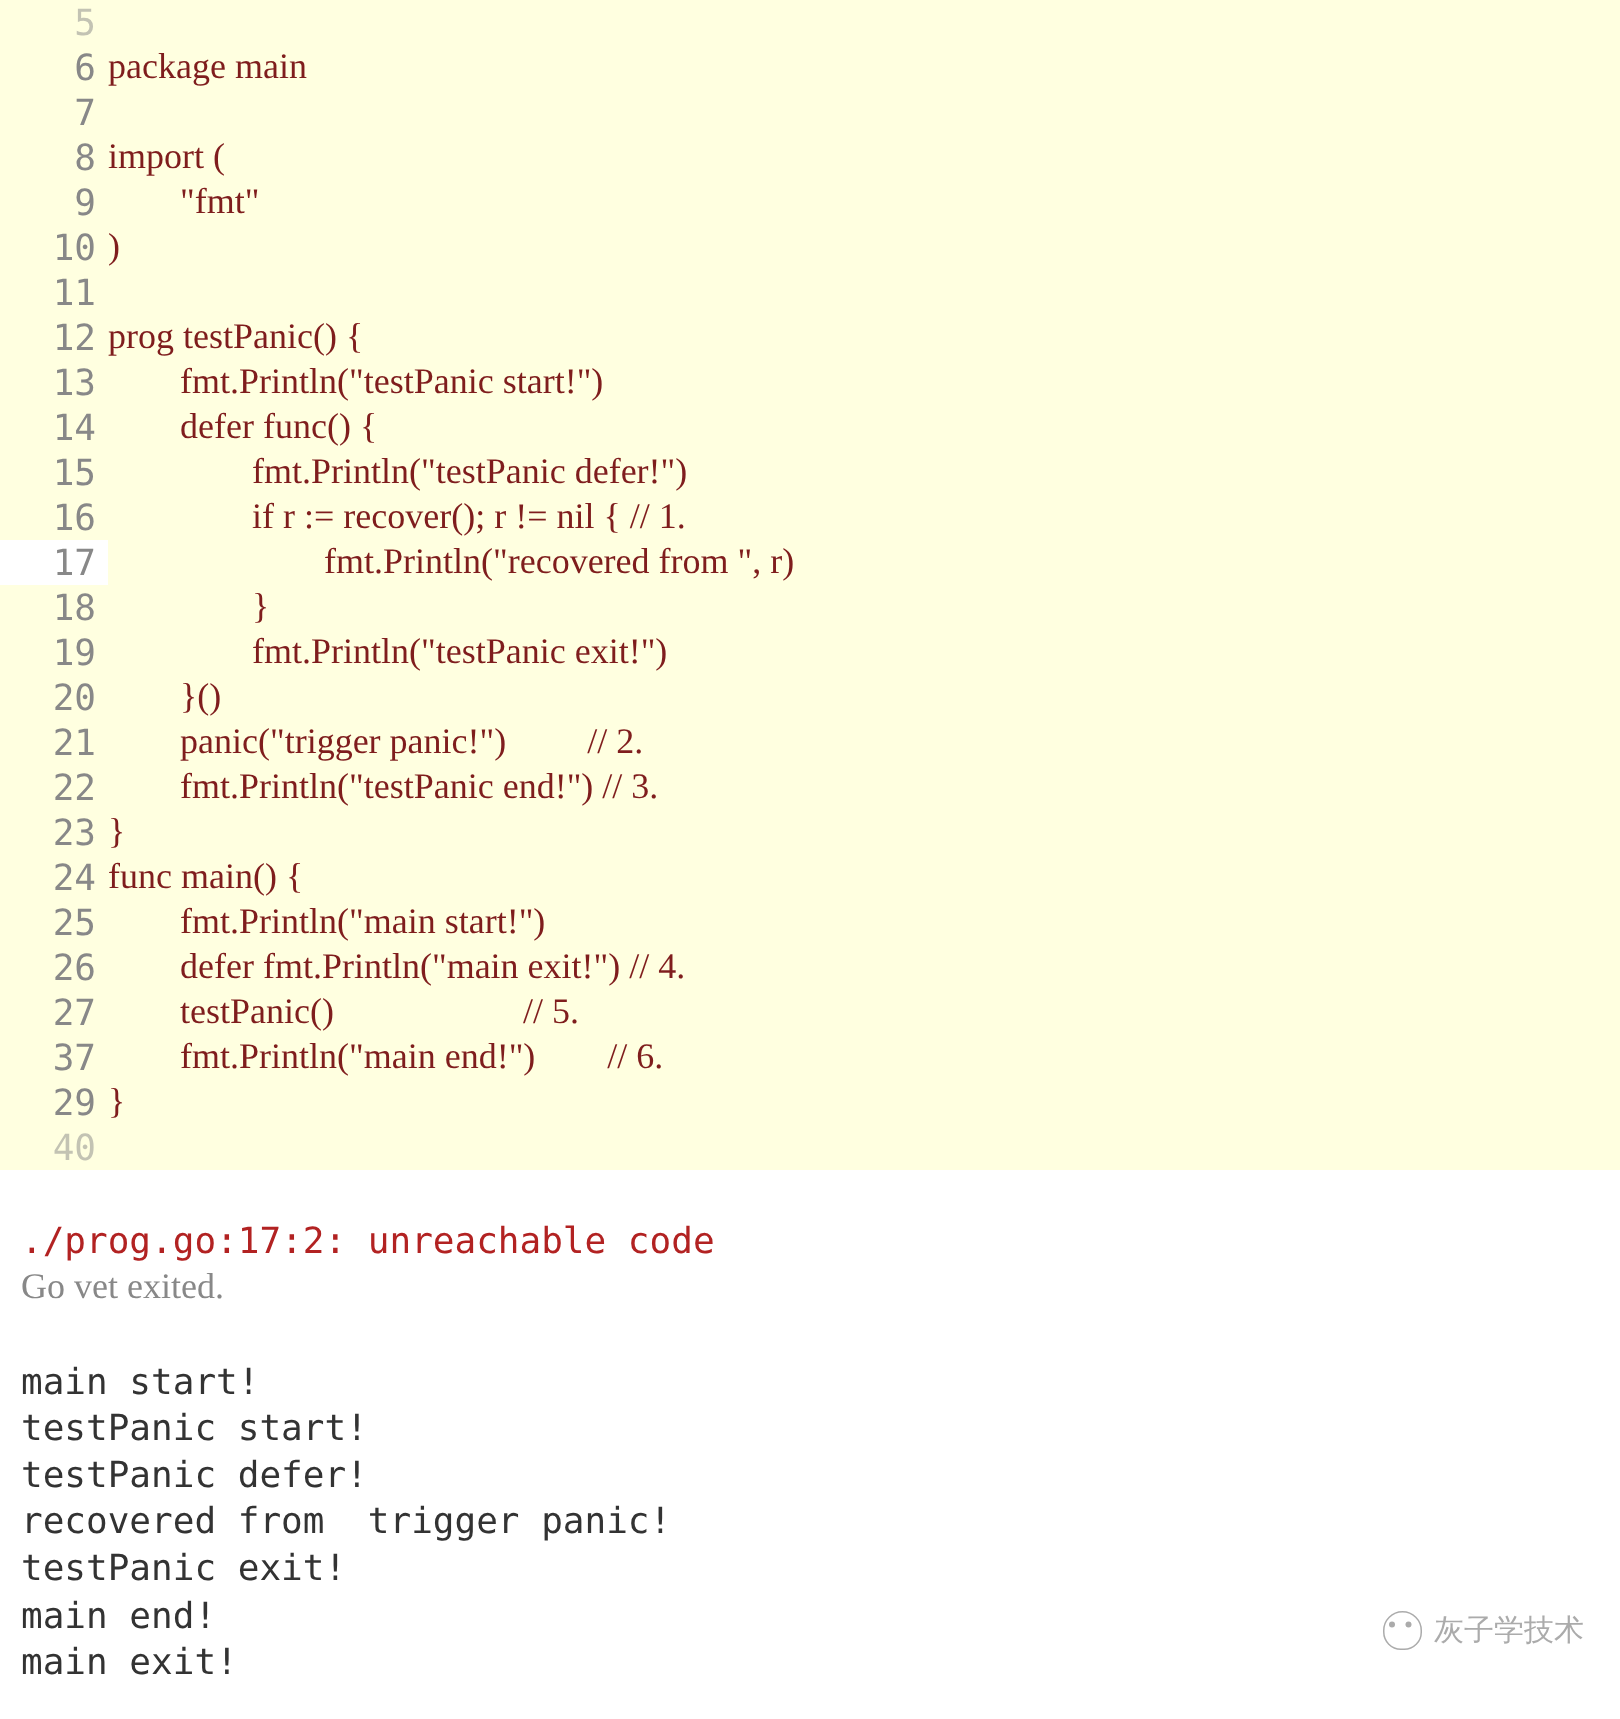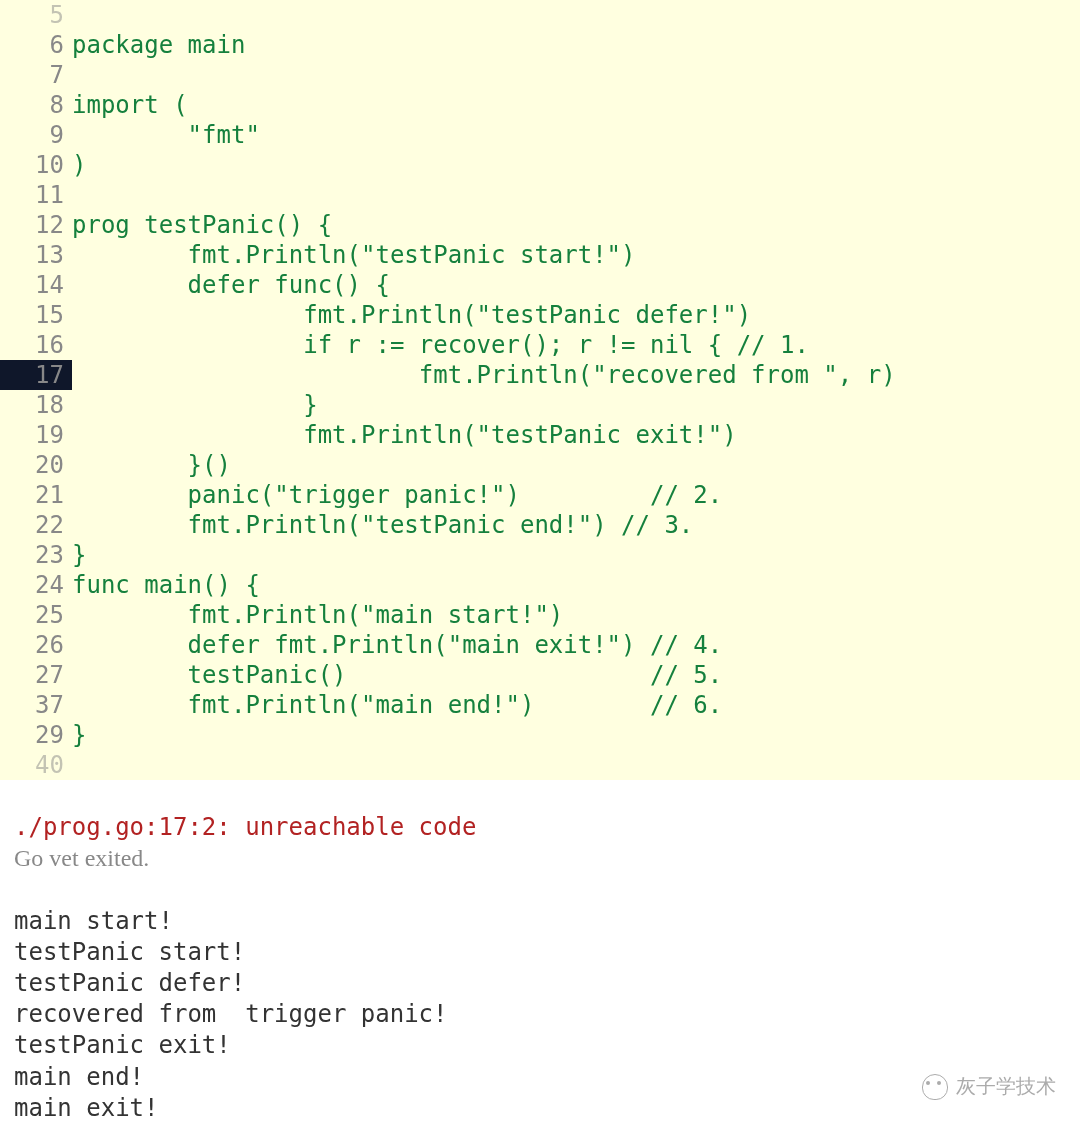--- a/index.html
+++ b/index.html
@@ -27,24 +27,25 @@
       width: 72px;
       text-align: right;
       padding-right: 8px;
       user-select: none;
       flex-shrink: 0;
     }
     .line-number.partial {
       opacity: 0.5;
     }
     .highlighted .line-number {
-      background-color: #0f172a;
+      background-color: #ffffff;
     }
     .code-content {
-      color: #15803d;
+      color: #7f1d1d;
+      font-family: Liberation Serif, serif;
     }
     .output {
       background: #fff;
       padding: 10px 14px;
       font-family: "Menlo", "Monaco", "Consolas", monospace;
       font-size: 24px;
       line-height: 1.3;
       white-space: pre;
       color: #333;
     }
@@ -60,21 +61,21 @@
       color: #333;
     }
     .watermark {
       position: fixed;
       bottom: 46px;
       right: 24px;
       display: flex;
       align-items: center;
       gap: 8px;
       color: #888;
-      font-family: Liberation Mono, monospace;
+      font-family: Liberation Sans, sans-serif;
       font-size: 20px;
       opacity: 0.7;
     }
     .watermark-icon {
       width: 26px;
       height: 26px;
       border: 1.5px solid #888;
       border-radius: 60% 60% 55% 55%;
       position: relative;
     }

